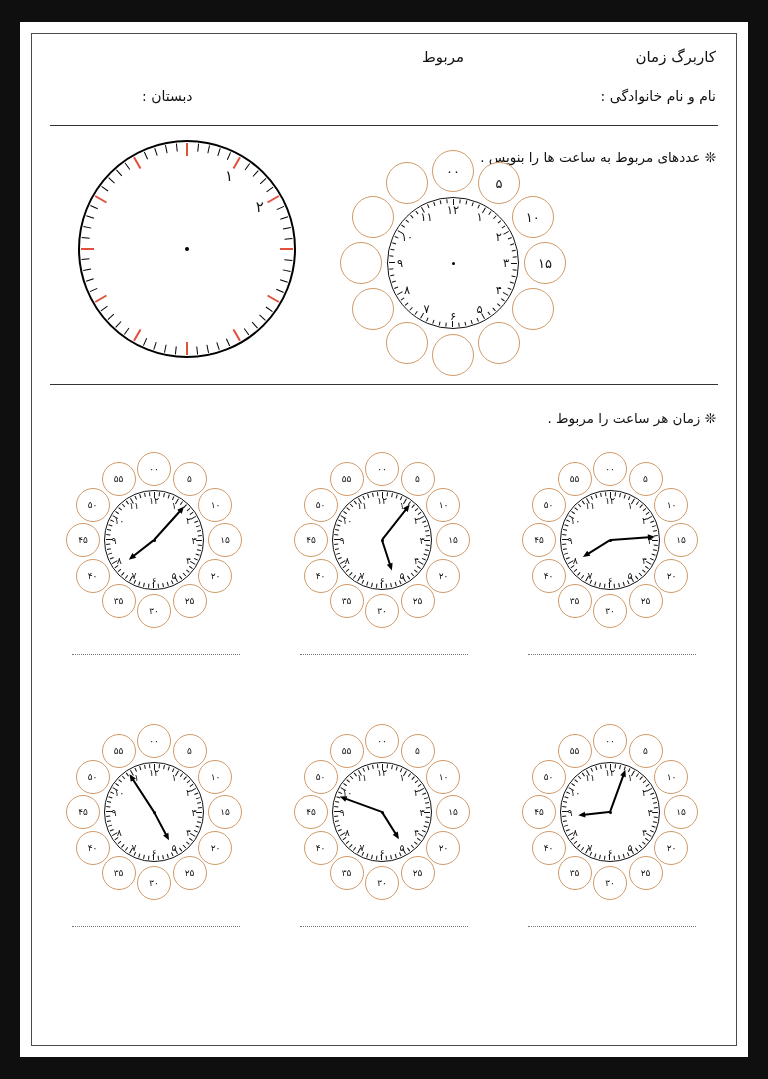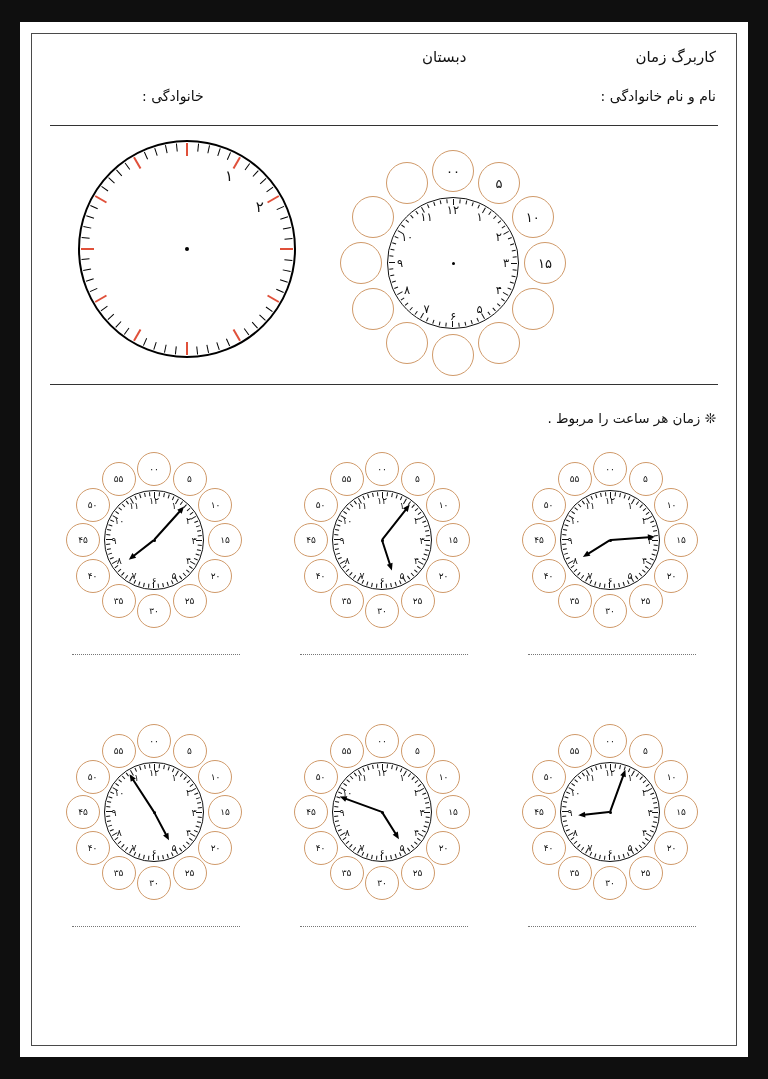--- a/index.html
+++ b/index.html
@@ -215,28 +215,29 @@
 </style>
 </head>
 <body>
 
 <div class="page">
   <div class="sheet">
     <div class="inner-border"></div>
 
     <div class="header">
       <div class="hdr-title">کاربرگ زمان</div>
-      <div class="hdr-school">دبستان</div>
+      <div class="hdr-school">مربوط</div>
       <div class="hdr-name">نام و نام خانوادگی :</div>
-      <div class="hdr-teacher">خانوادگی :</div>
+      <div class="hdr-teacher">دبستان :</div>
     </div>
 
     <div class="rule rule1"></div>
     <div class="rule rule2"></div>
 
+    <div class="instr1">❊ عددهای مربوط به ساعت ها را بنویس .</div>
     <div class="instr2">❊ زمان هر ساعت را مربوط .</div>
 
     <div class="bigclock" id="big-clock">
       <div class="face"></div>
       <div class="center-dot"></div>
     <div class="tick major" style="transform: rotate(0deg);">
           <i style="left: -1px; top: -106px; height: 13px;"></i>
         </div>
         <div class="tick minor" style="transform: rotate(6deg);">
           <i style="left: -0.5px; top: -106px; height: 8px;"></i>

